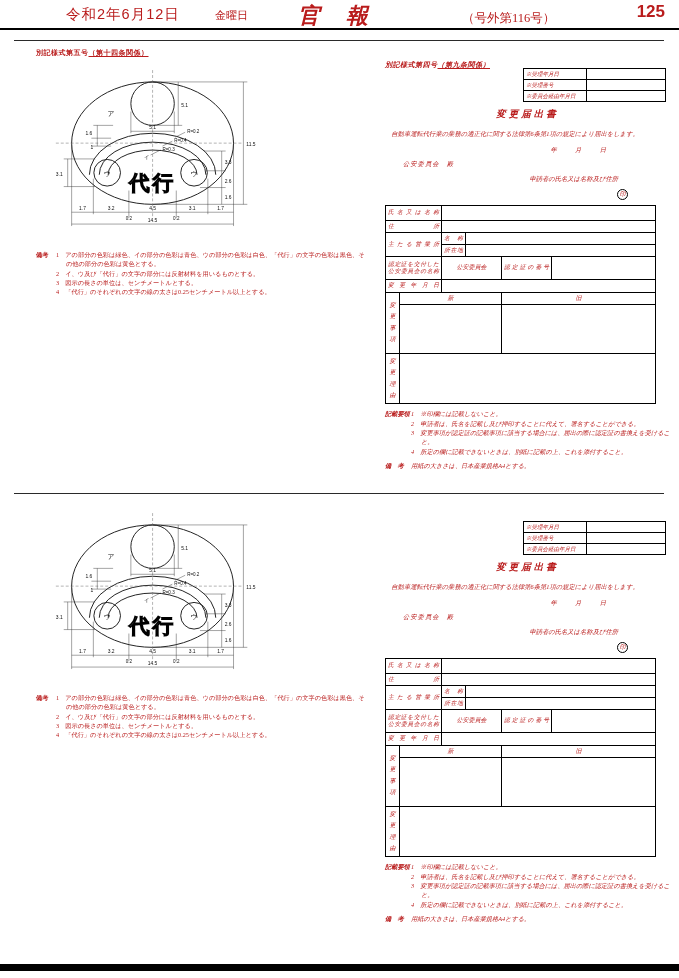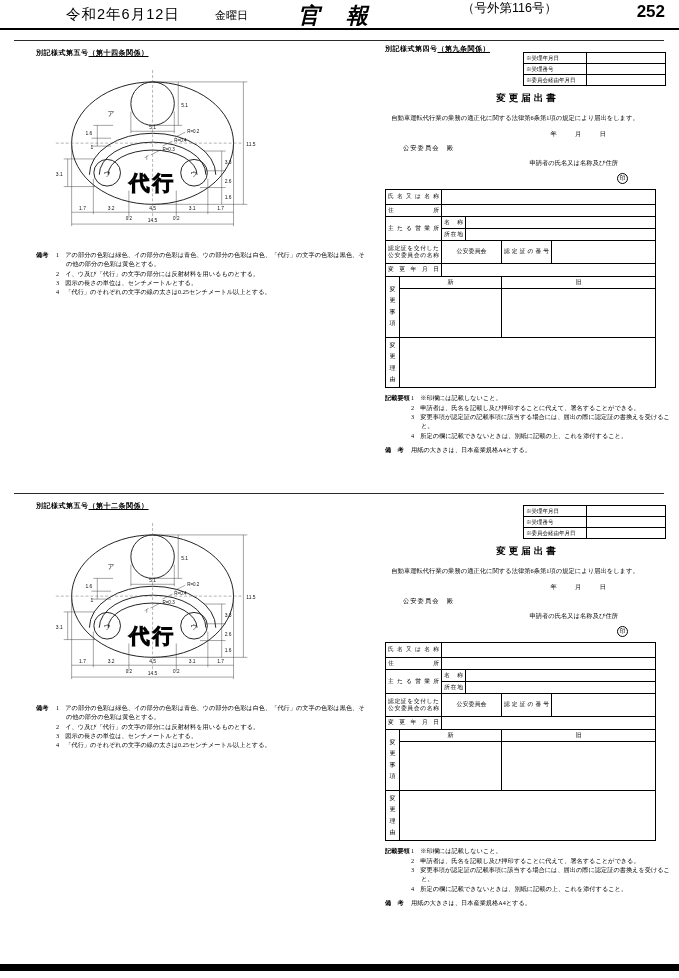--- a/index.html
+++ b/index.html
@@ -1,31 +1,31 @@
 <!DOCTYPE html>
 <html><head>
 <meta charset="utf-8">
 <style>
   html,body{margin:0;padding:0;background:#e8e8e8;}
   .page{position:relative;width:679px;height:978px;background:#ffffff;overflow:hidden;
-        font-family:"Liberation Serif","DejaVu Serif",serif;color:#000000;}
+        font-family:"Liberation Serif","DejaVu Serif",serif;color:#b91c1c;}
   
   .gz-header{position:absolute;top:0;left:0;width:679px;height:28px;}
   .gz-date{position:absolute;left:66px;top:5px;font-size:14.5px;font-family:"Liberation Sans","DejaVu Sans",sans-serif;letter-spacing:1px;}
   .gz-weekday{position:absolute;left:215px;top:8px;font-size:11px;font-family:"Liberation Sans","DejaVu Sans",sans-serif;}
   .gz-title{position:absolute;left:298px;top:1px;font-size:22px;font-weight:bold;letter-spacing:26px;font-style:italic;}
-  .gz-issue{position:absolute;left:462px;top:0;font-size:12.5px;font-family:Liberation Sans, sans-serif;}
+  .gz-issue{position:absolute;left:462px;top:10px;font-size:12.5px;font-family:Liberation Serif, serif;}
   .gz-page{position:absolute;right:14px;top:2px;font-size:17px;font-weight:bold;font-family:"Liberation Sans","DejaVu Sans",sans-serif;}
   .gz-rule{position:absolute;top:28px;left:0;width:679px;border-top:2.2px solid #000;}
   .section-rule{position:absolute;left:14px;width:650px;border-top:1px solid #2a2a2a;}
   .bottom-bar{position:absolute;top:964px;left:0;width:679px;height:7px;background:#000;}
   
   .sec{position:absolute;left:0;width:679px;}
   .col-left{position:absolute;left:36px;top:4px;width:334px;}
-  .col-right{position:absolute;left:385px;top:0;width:285px;}
+  .col-right{position:absolute;left:385px;top:16px;width:285px;font-style:italic;}
   .form-label{font-size:7px;font-weight:bold;letter-spacing:.5px;}
   .form-label .u{text-decoration:underline;}
   
   svg.diagram{display:block;margin:4px 0 0 8px;width:306px;height:183px;}
   svg.diagram .shape{fill:none;stroke:#222;stroke-width:1;}
   svg.diagram .axis{stroke:#666;stroke-width:.5;stroke-dasharray:3 2;}
   svg.diagram .dim{stroke:#333;stroke-width:.45;}
   svg.diagram text{fill:#111;font-family:"Liberation Sans","DejaVu Sans",sans-serif;}
   svg.diagram .big{font-size:21px;font-weight:bold;fill:#fff;stroke:#000;stroke-width:.9;letter-spacing:3px;text-anchor:middle;}
   svg.diagram .rl{font-size:7px;text-anchor:middle;}
@@ -66,21 +66,21 @@
 </head>
 <body>
 
 <div class="page">
 
   <div class="gz-header">
     <span class="gz-date">令和2年6月12日</span>
     <span class="gz-weekday">金曜日</span>
     <span class="gz-title">官報</span>
     <span class="gz-issue">（号外第116号）</span>
-    <span class="gz-page">252</span>
+    <span class="gz-page">125</span>
   </div>
   <div class="gz-rule"></div>
   <div class="section-rule" style="top:40px"></div>
   <div class="section-rule" style="top:493px"></div>
 
   <section class="sec" style="top:44px;height:440px">
 
     <div class="col-left">
       <div class="form-label"><span>別記様式第五号</span><span class="u">（第十四条関係）</span></div>
 
@@ -267,21 +267,20 @@
         <div class="nitems">
             <div class="nitem">用紙の大きさは、日本産業規格A4とする。</div>
           </div>
       </div>
     </div>
   </section>
 
   <section class="sec" style="top:497px;height:440px">
 
     <div class="col-left">
-      <div class="form-label"><span>別記様式第五号</span><span class="u">（第十二条関係）</span></div>
 
       <svg class="diagram" viewBox="0 0 310 185">
         <g class="shape">
           <ellipse cx="110" cy="82" rx="82" ry="62"></ellipse>
           <circle cx="110" cy="42" r="22"></circle>
           <path d="M46 114 A64 42 0 0 1 174 114"></path>
           <path d="M56 114 A54 33 0 0 1 164 114"></path>
           <path d="M65 114 A45 25 0 0 1 155 114"></path>
           <circle cx="64" cy="112" r="13.5"></circle>
           <circle cx="152" cy="112" r="13.5"></circle>

